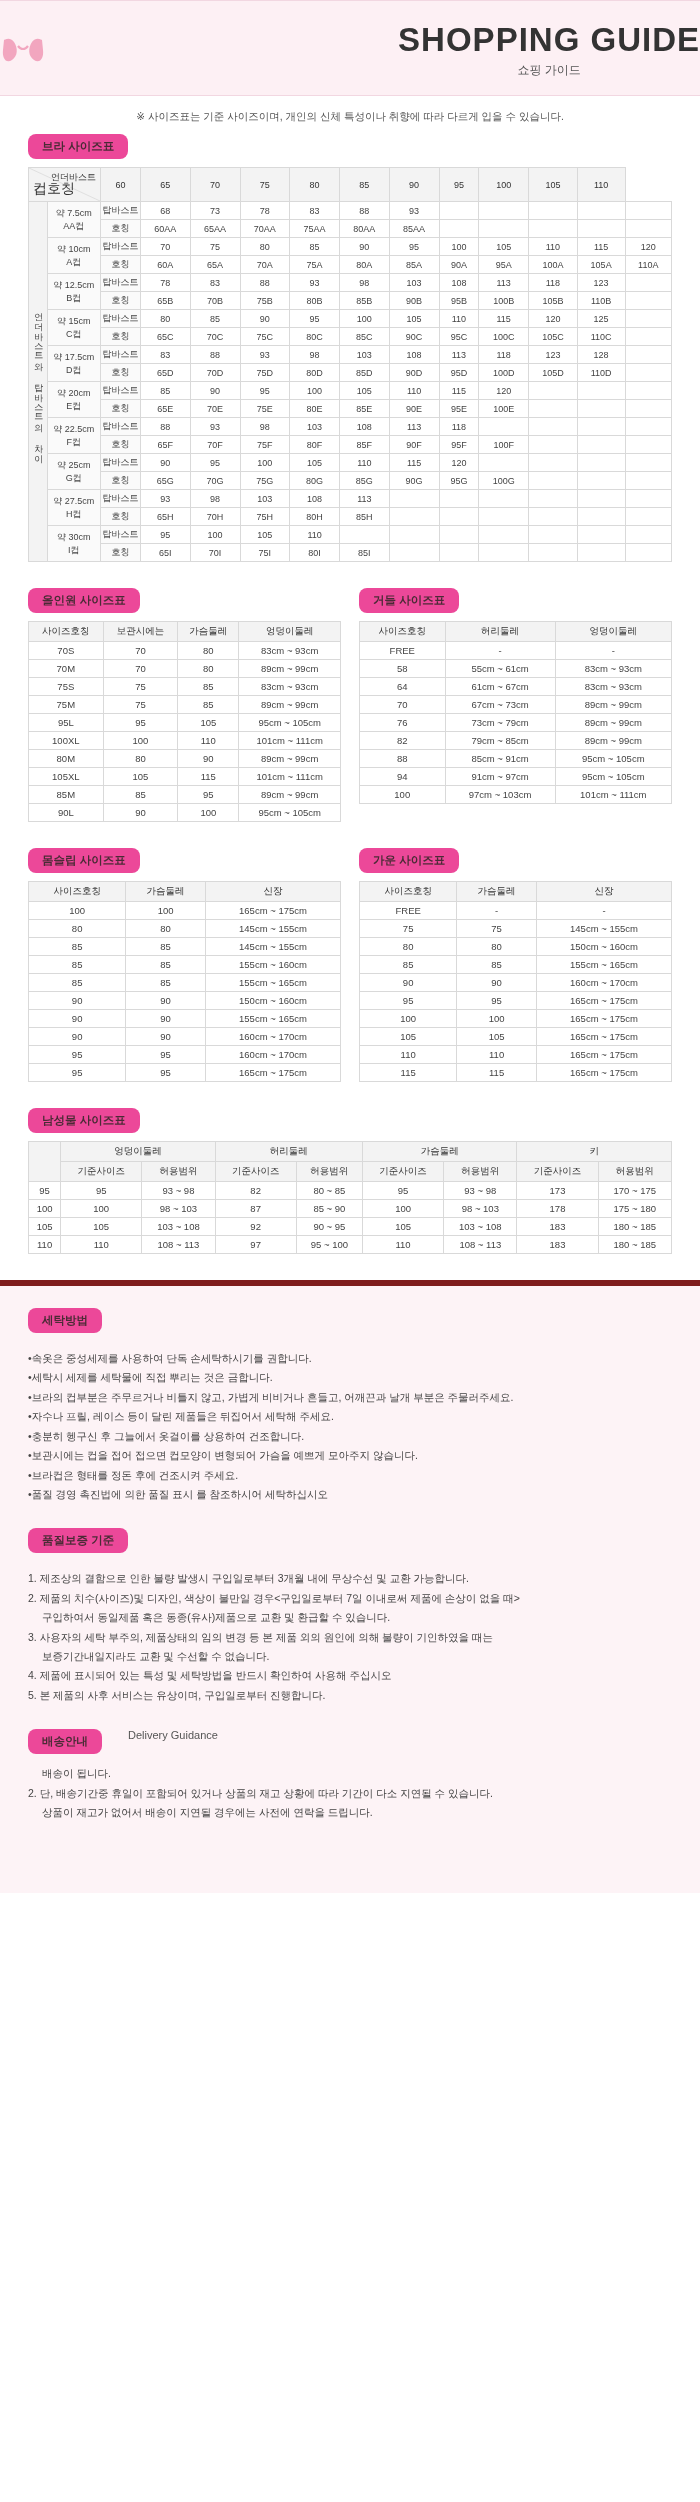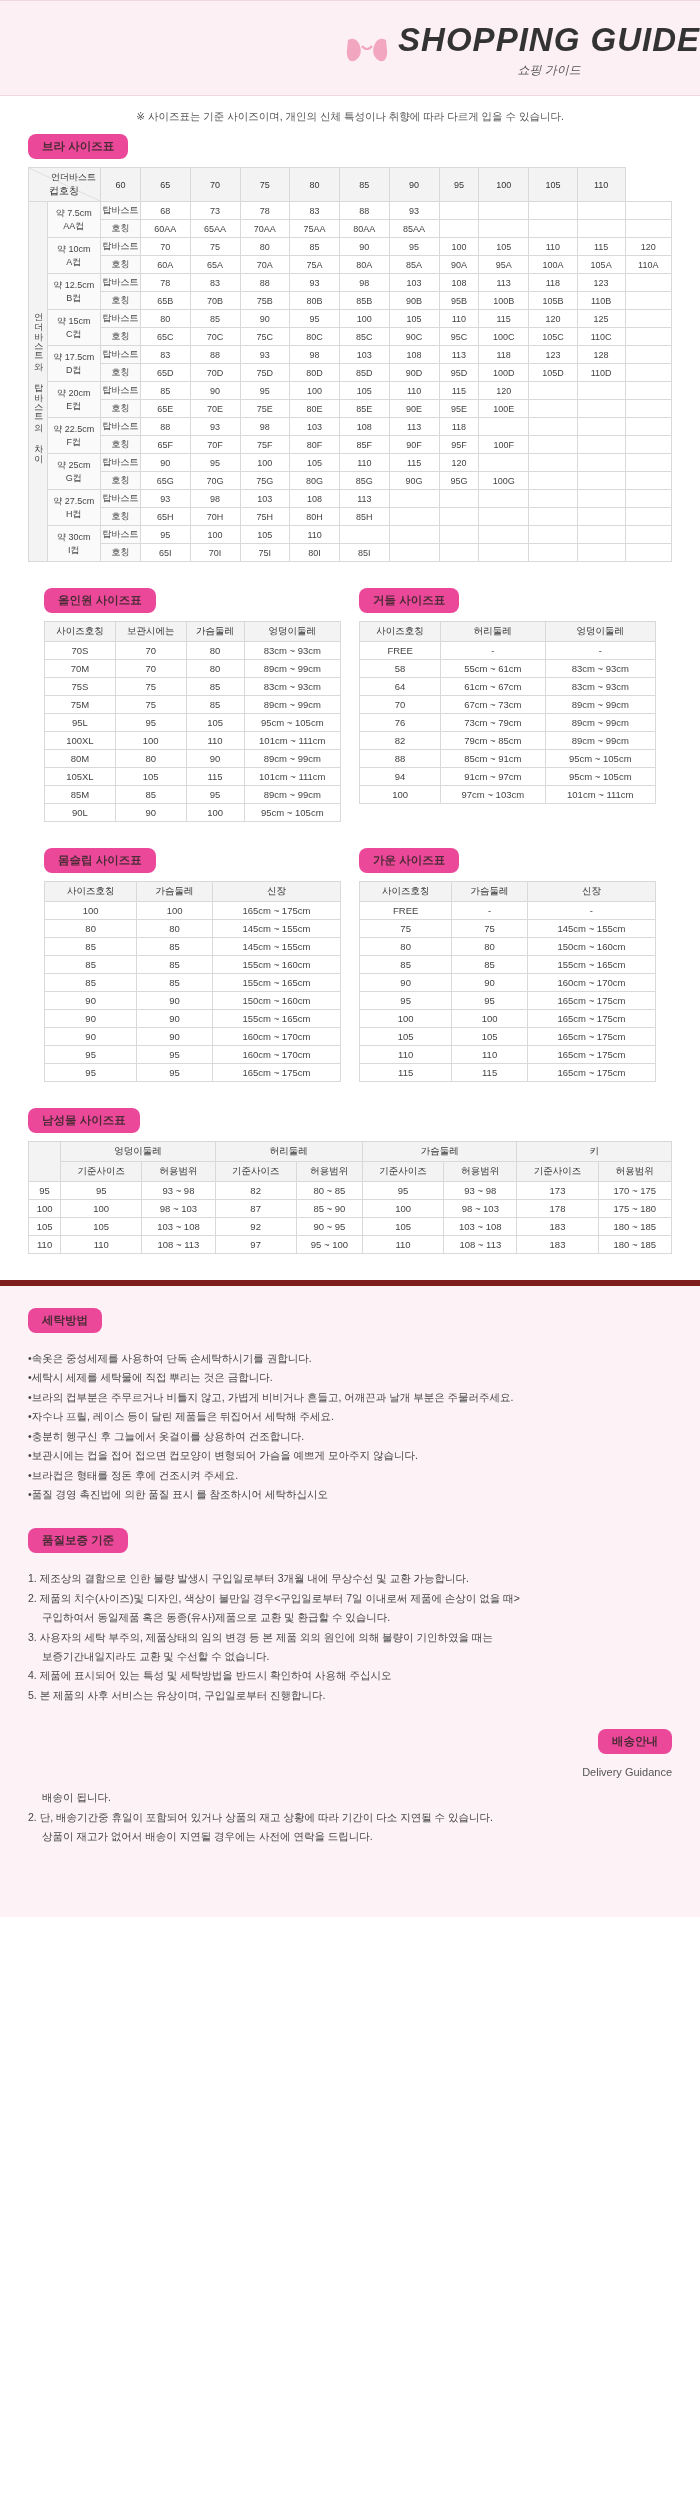--- a/index.html
+++ b/index.html
@@ -14,21 +14,21 @@
   .page { width:700px; position:relative; }
 
   
   .header {
     background: #fdf0f4;
     border-top: 1px solid #f2d7e1;
     border-bottom: 1px solid #f2d7e1;
     padding: 22px 0 16px 0;
     text-align: center;
   }
-  .header-inner { display:flex; align-items:center; justify-content:flex-end; gap:8px;font-style:italic; }
+  .header-inner { display:flex; align-items:center; justify-content:space-between; gap:8px; }
   .bra-icon { width:46px; height:34px; position:relative; }
   .bra-icon svg { display:block; }
   .title-wrap { text-align:center; }
   .title-main {
     font-size: 33px;
     font-weight: bold;
     letter-spacing: 1px;
     color: #333;
     line-height: 1;
   }
@@ -50,21 +50,21 @@
   .sect-head {
     display:inline-block;
     background:#ec4899;
     color:#4b2b36;
     font-size: 11.5px;
     font-weight: bold;
     padding: 5px 14px;
     border-radius: 8px;
     margin-bottom: 8px;
   }
-  .two-col { display:flex; gap: 18px; padding: 0 44px; margin-bottom: 26px;}
+  .two-col { display:flex; gap: 18px; padding: 0 28px; margin-bottom: 26px;}
   .two-col .col { flex:1; }
   .two-col .sect-head { margin-bottom: 8px; }
 
   
   table { border-collapse: collapse; width:100%; }
   th, td {
     border: 1px solid #d9d9d9;
     text-align:center;
     font-size: 9.5px;
     padding: 3px 2px;
@@ -75,40 +75,40 @@
 
   
   .bra-table td, .bra-table th { padding: 2px 1px; font-size: 9px; }
   .corner-cell {
     position: relative;
     width: 72px; height: 34px;
     background:#f3f3f3;
     padding:0;
   }
   .corner-cell .diag { position:absolute; inset:0; }
-  .corner-cell .tl { position:absolute; left:20px; bottom:3px; font-size:10px; }
+  .corner-cell .tl { position:absolute; left:4px; bottom:3px; font-size:14px; }
   .corner-cell .tr { position:absolute; right:4px; top:3px; font-size:9px; }
   .vert-label {
     writing-mode: vertical-rl;
     text-orientation: upright;
     background:#f3f3f3;
     width:18px;
     font-size:9px;
     letter-spacing:1px;
     line-height:1.1;
   }
   .cupcell { background:#fafafa; font-size:9px; width:52px;}
   .rowlabel { background:#fafafa; width:40px; font-size:9px;}
 
   
   .block { padding: 0 28px; margin-bottom: 24px; }
   .block ul { list-style:none; margin:8px 0 0 0; padding:0; }
   .block li { font-size: 10.5px; color:#444; line-height: 1.85; }
   .lower { background:#fdf3f6; padding-top: 22px; padding-bottom: 26px; border-top:6px solid #7f1d1d; }
-  .delivery-head-row { display:flex; align-items:flex-end; gap:12px;flex-direction:column; }
+  .delivery-head-row { display:flex; align-items:flex-start; gap:26px; }
   .delivery-sub { font-size: 11px; color:#555; }
   .footer-space { height: 20px; }
 </style>
 </head>
 <body>
 
 <div class="page">
 
   <div class="header">
     <div class="header-inner">

